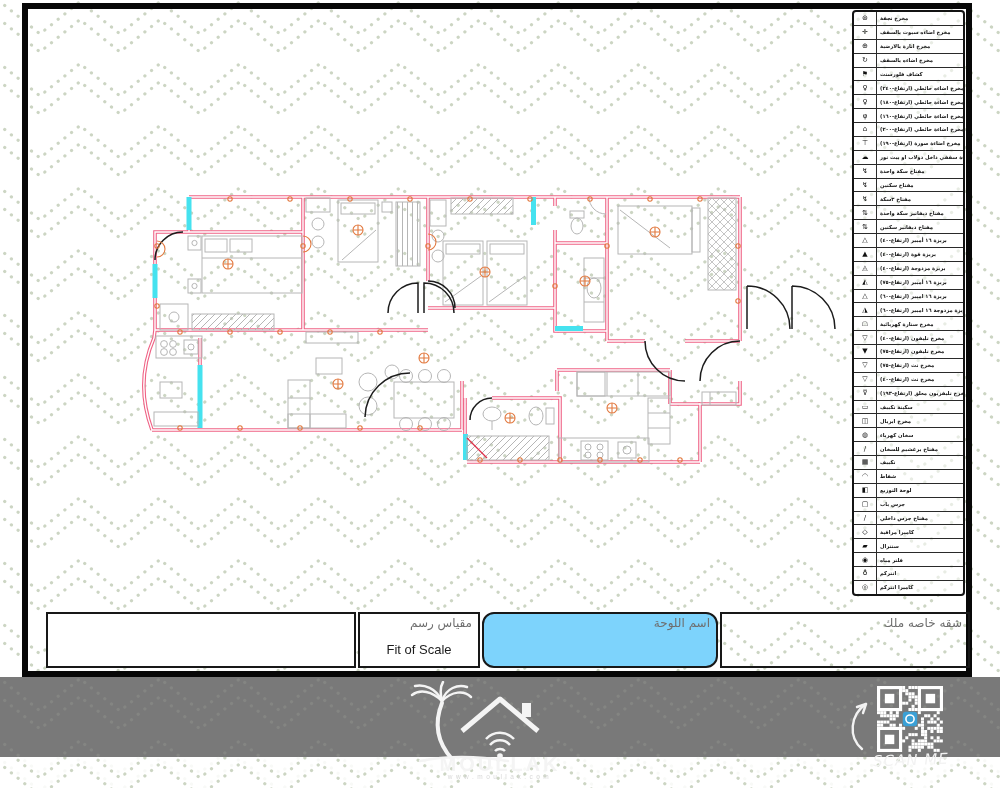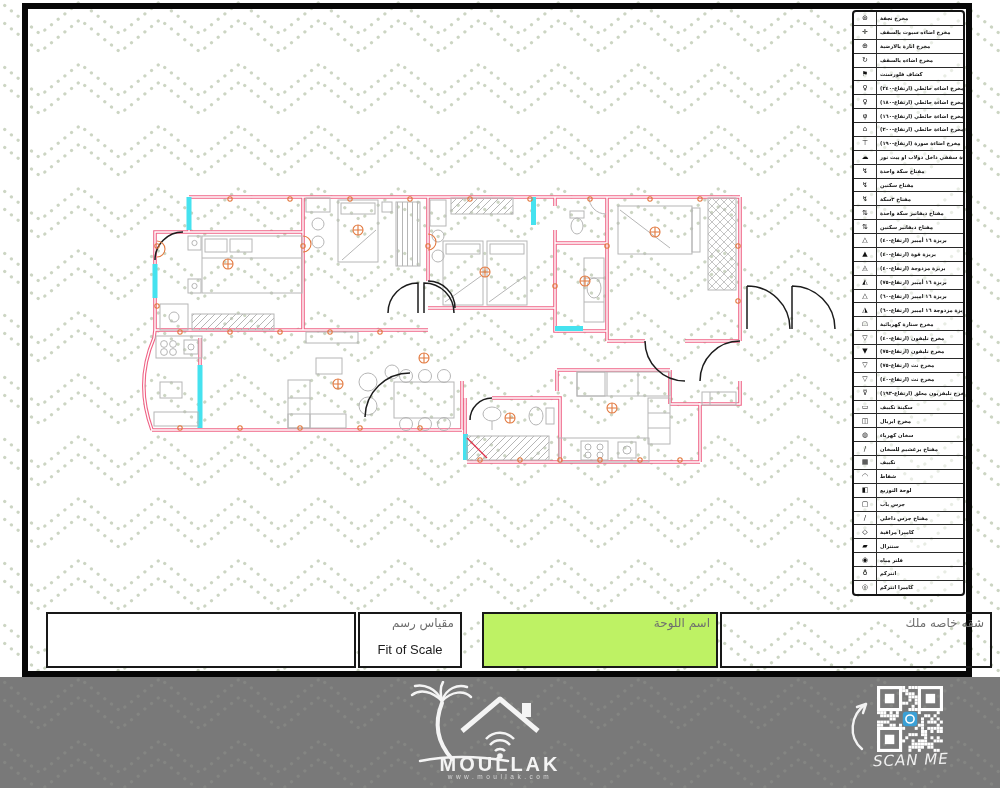--- a/index.html
+++ b/index.html
@@ -49,27 +49,27 @@
   }
   .tcell .ar{
     position:absolute;top:2px;right:6px;direction:rtl;color:#6e6e6e;
     font-family:"DejaVu Sans", sans-serif;font-size:12px;
   }
   .tcell .en{
     position:absolute;left:0;right:0;bottom:8px;text-align:center;color:#1c1c1c;
     font-size:15px;font-family:"Liberation Sans", sans-serif;
   }
   #cell-empty{left:46px;top:612px;width:310px;height:56px;background:#ffffff;}
-  #cell-scale{left:358px;top:612px;width:104px;height:56px;background:#ffffff;}
+  #cell-scale{left:358px;top:612px;width:122px;height:56px;background:#ffffff;}
   #cell-scale .en{font-size:13px;bottom:9px;}
-  #cell-sheet{left:482px;top:612px;width:236px;height:56px;background:#bef264;}
-  #cell-owner{left:720px;top:612px;width:272px;height:56px;}
+  #cell-sheet{left:482px;top:612px;width:236px;height:56px;background:#7dd3fc;border-radius:12px;}
+  #cell-owner{left:720px;top:612px;width:250px;height:56px;}
   
   .footer{
-    position:absolute;left:0;top:677px;width:1000px;height:111px;background:#797979;z-index:4;
+    position:absolute;left:0;top:677px;width:1000px;height:80px;background:#797979;z-index:4;
   }
   .footer .fpattern{position:absolute;inset:0;opacity:0.13;}
   .logo{position:absolute;left:50%;top:4px;transform:translateX(-50%);}
   .qr{position:absolute;left:877px;top:9px;}
   .scanme{
     position:absolute;left:866px;top:74px;width:90px;text-align:center;
     color:#f2f2f2;font-style:italic;font-size:15px;letter-spacing:1px;
     font-family:"DejaVu Sans", sans-serif;transform:rotate(-2deg);
   }
   .qr-arrow{position:absolute;left:846px;top:22px;}

